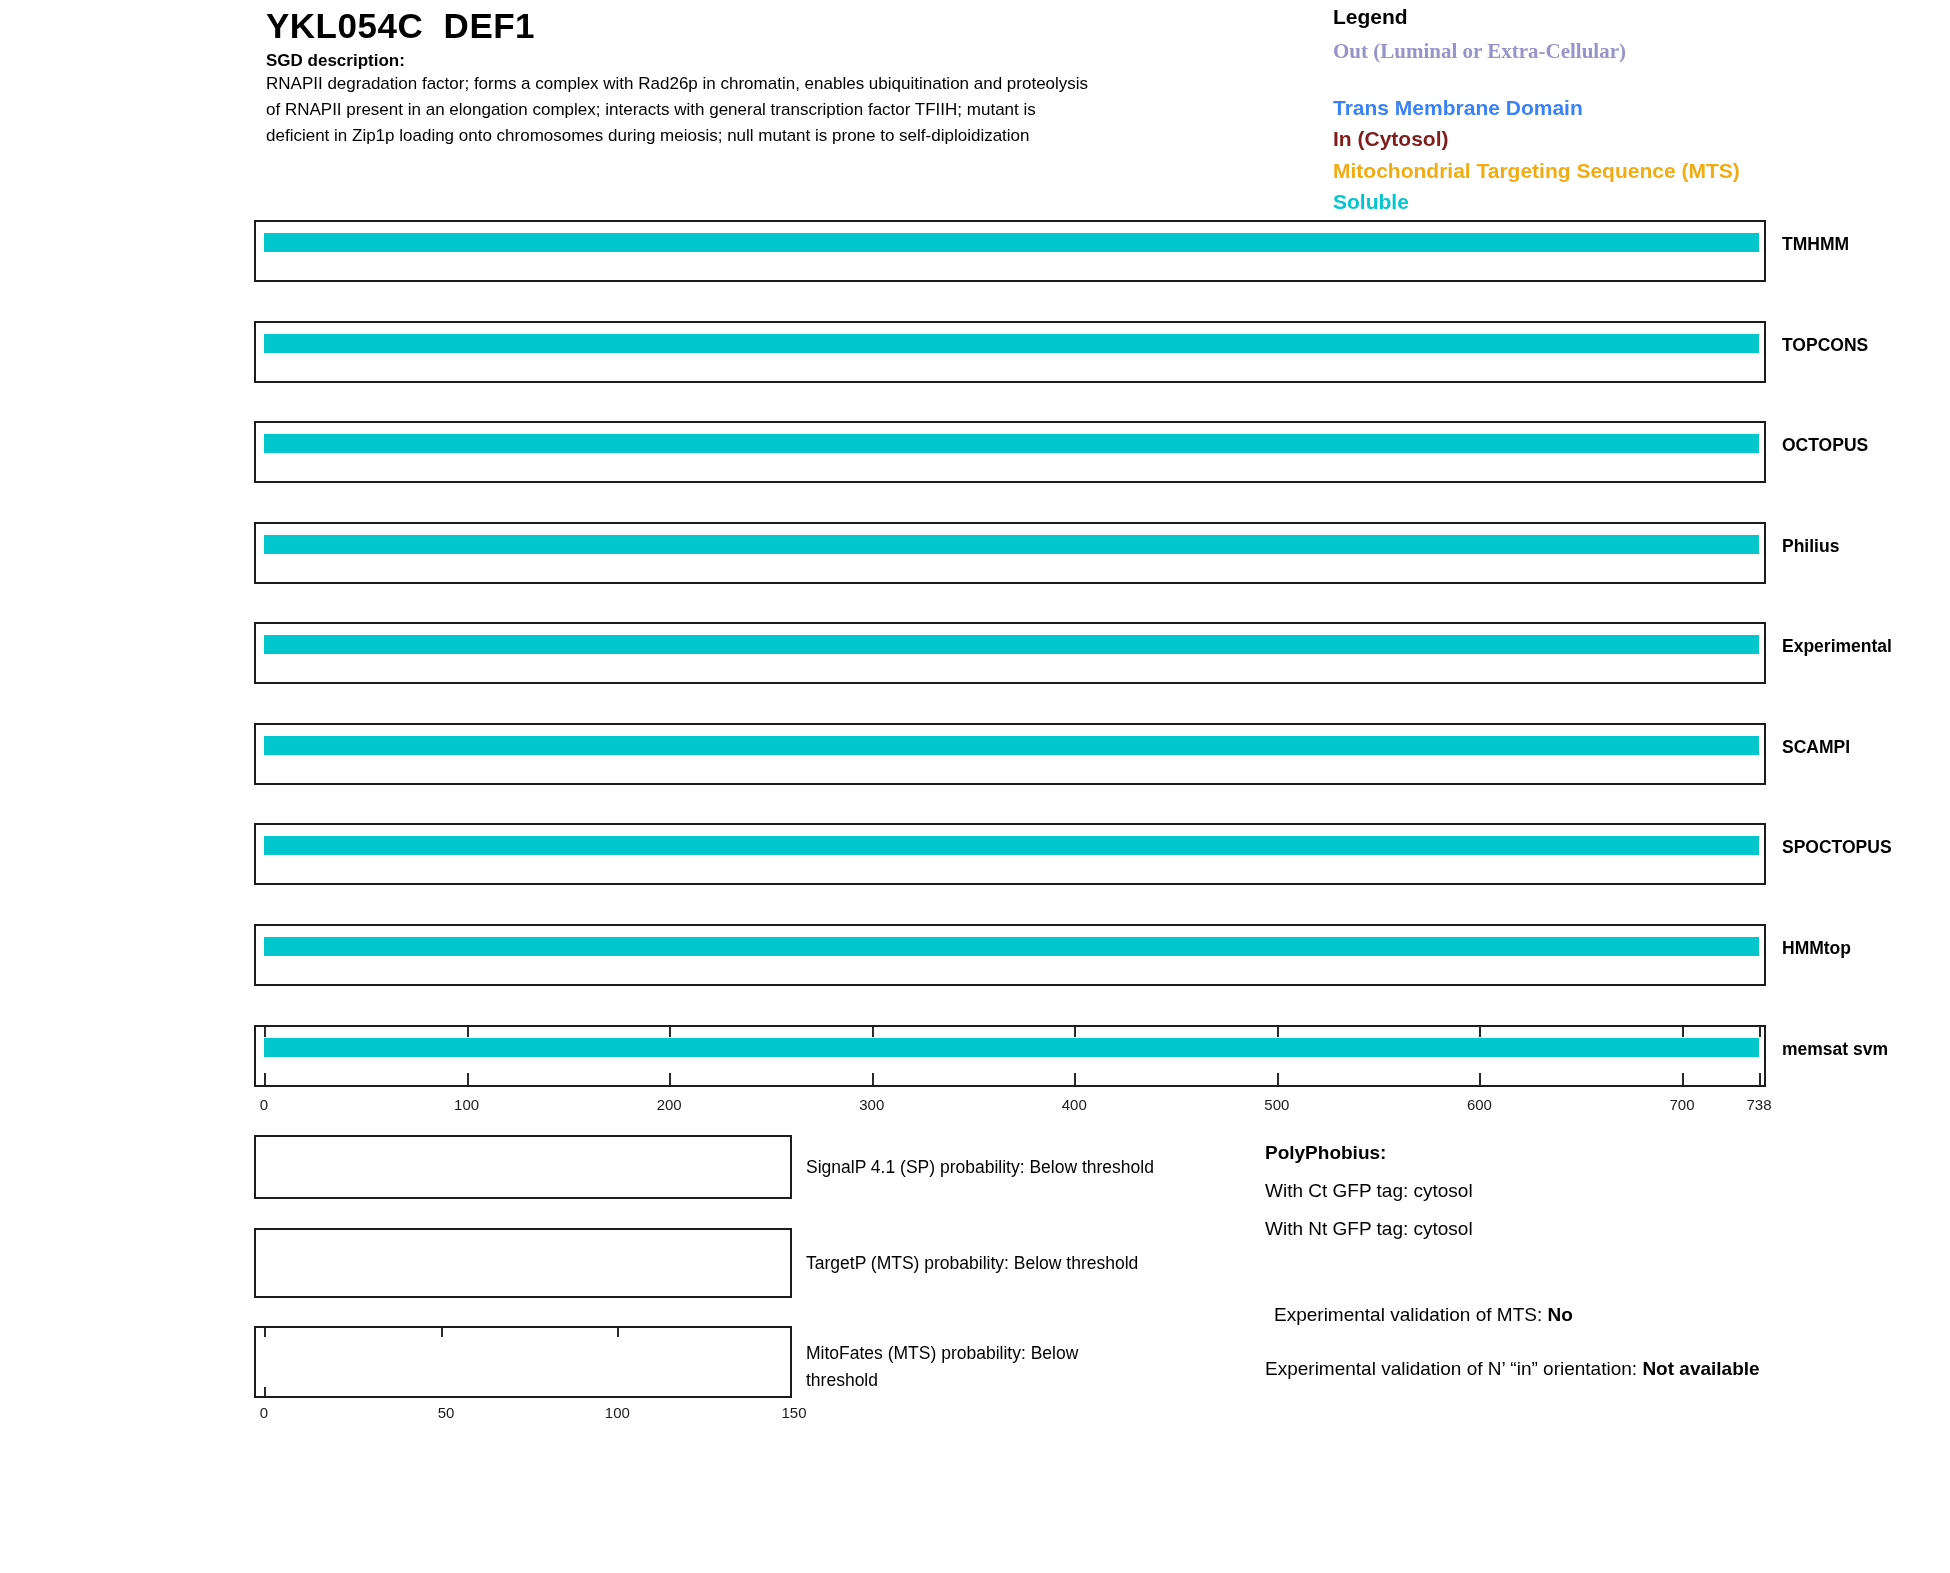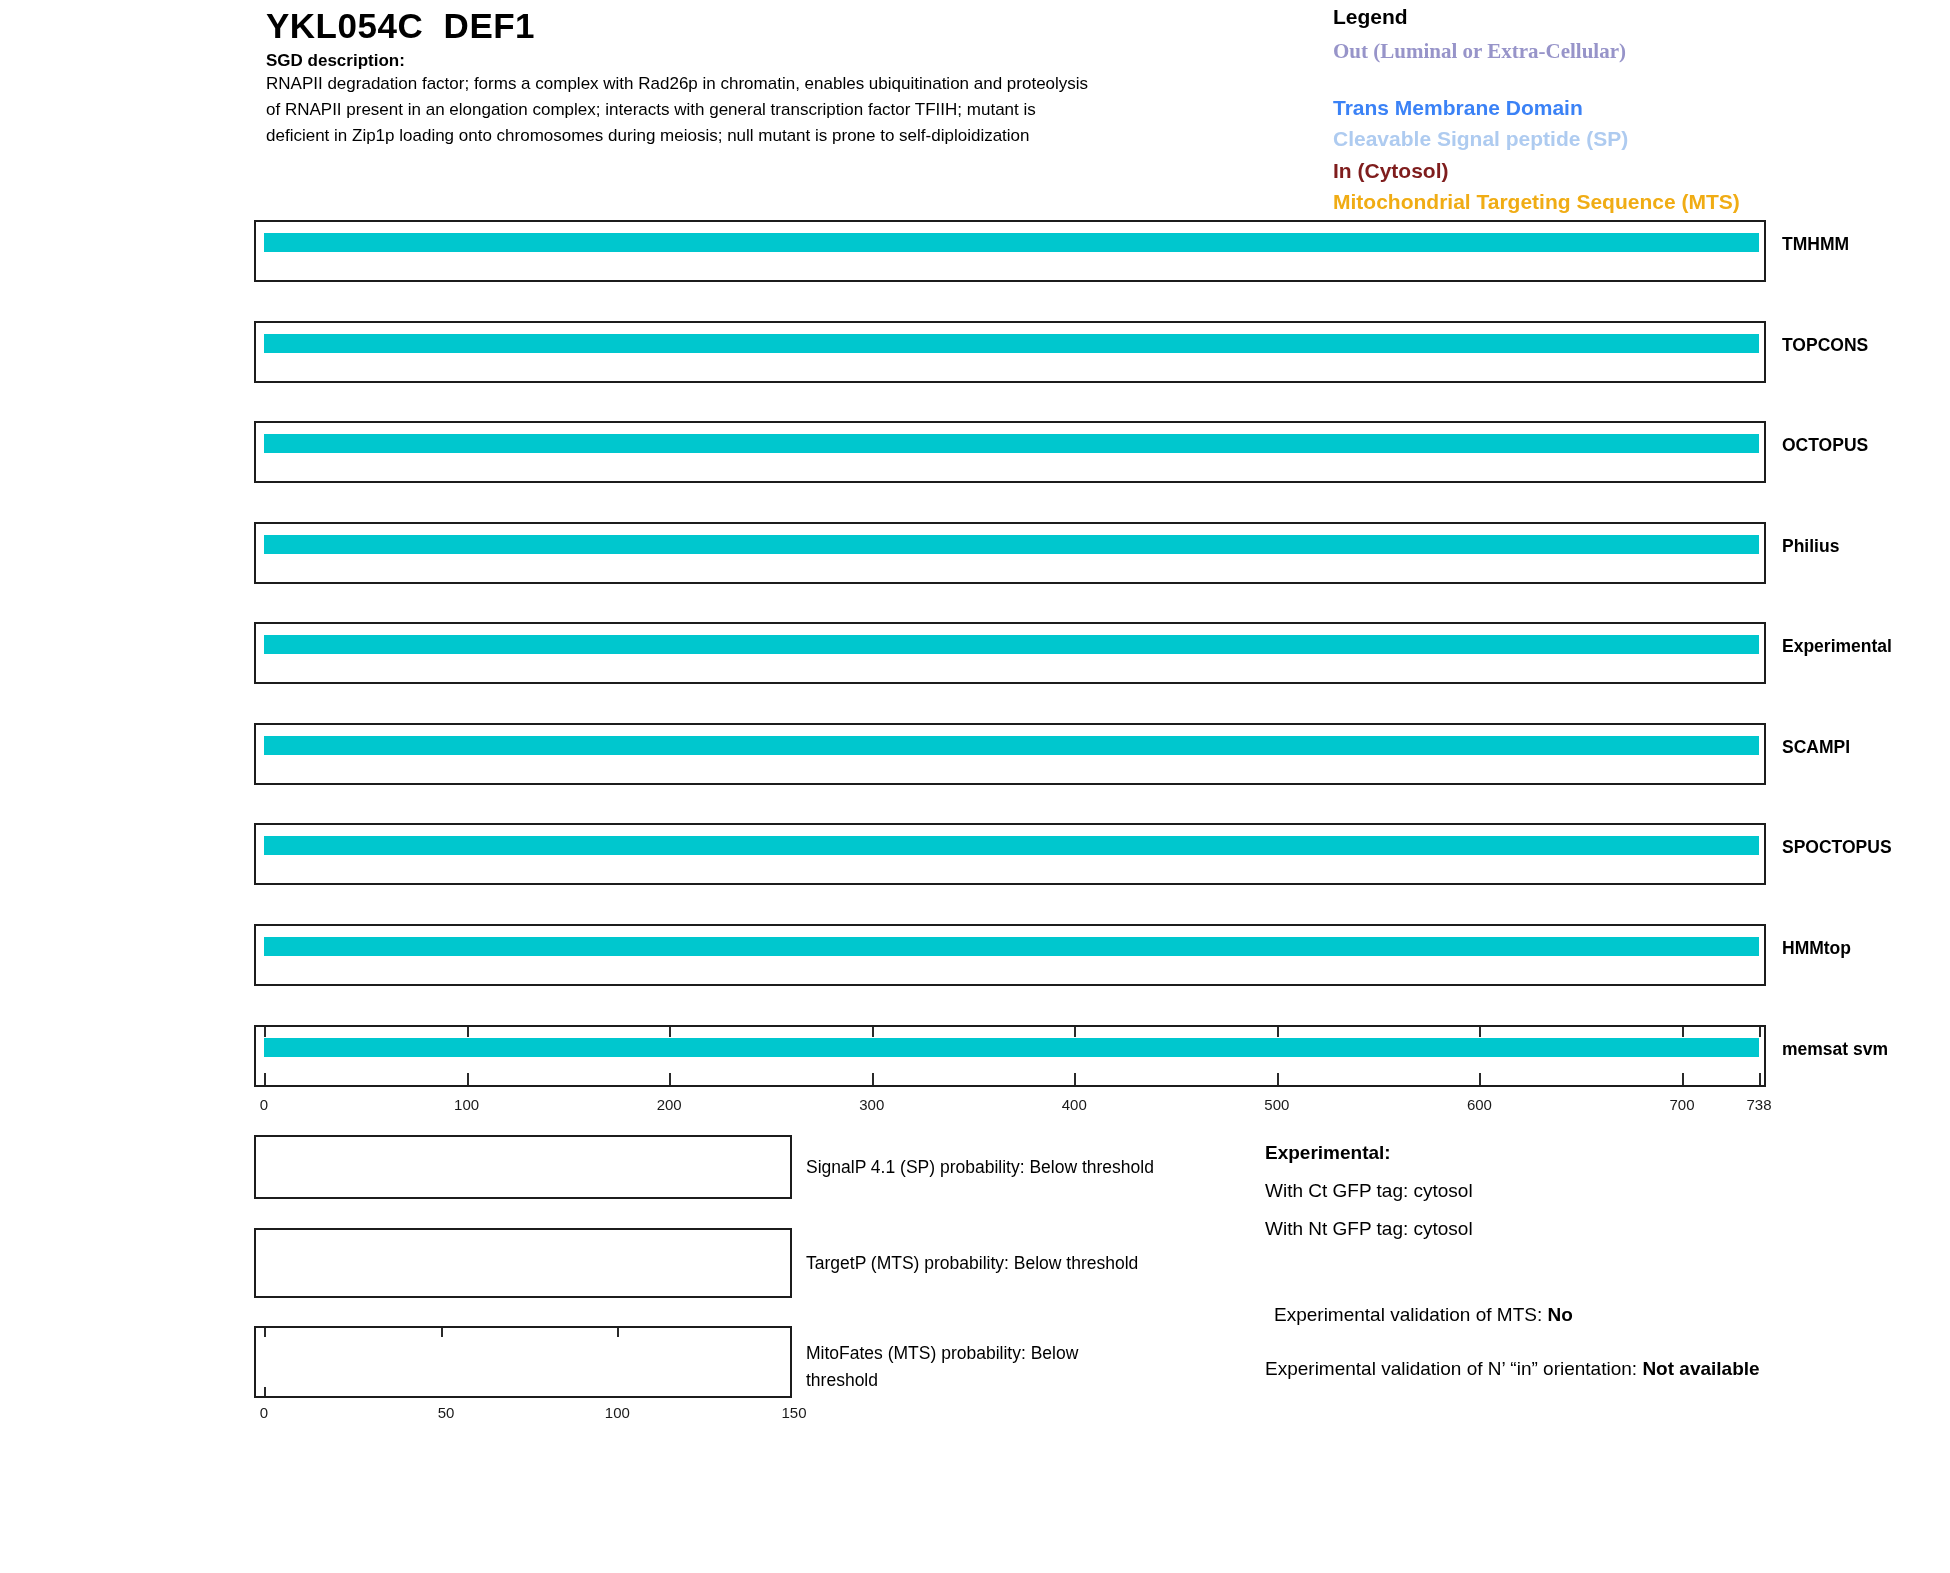--- a/index.html
+++ b/index.html
@@ -34,21 +34,20 @@
   <div class="abs figure-title">YKL054C  DEF1</div>
   <div class="abs sgd-label">SGD description:</div>
   <div class="abs sgd-desc">RNAPII degradation factor; forms a complex with Rad26p in chromatin, enables ubiquitination and proteolysis
 of RNAPII present in an elongation complex; interacts with general transcription factor TFIIH; mutant is
 deficient in Zip1p loading onto chromosomes during meiosis; null mutant is prone to self-diploidization</div>
 
   <div class="abs legend-title">Legend</div>
   <div class="abs legend-items">
       <div class="legend-item" style="color: rgb(151, 148, 201); font-family: Liberation Serif, serif;">Out (Luminal or Extra-Cellular)</div>
       <div class="legend-item" style="color: #3b82f6; margin-top: 24px;">Trans Membrane Domain</div>
-      <div class="legend-item" style="color: rgb(174, 203, 240);">Cleavable Signal peptide (SP)</div>
       <div class="legend-item" style="color: #7f1d1d;">In (Cytosol)</div>
       <div class="legend-item" style="color: rgb(240, 172, 20);">Mitochondrial Targeting Sequence (MTS)</div>
       <div class="legend-item" style="color: rgb(0, 199, 206);">Soluble</div>
     </div>
 
   <div id="tracks">
       <div class="abs track-box" style="top: 220px;">
         <div class="track-bar" style="left: 8px; width: 1495px; background: rgb(0, 199, 206);"></div>
       </div>
       <div class="abs track-label" style="top: 234px;">TMHMM</div>
@@ -125,19 +124,19 @@
         <div class="tick" style="left: 8px; bottom: 0px; height: 9px;"></div>
       </div>
       <div class="abs axis-num" style="left: 264px; top: 1404px;">0</div>
       <div class="abs axis-num" style="left: 446px; top: 1404px;">50</div>
       <div class="abs axis-num" style="left: 617.333px; top: 1404px;">100</div>
       <div class="abs axis-num" style="left: 794px; top: 1404px;">150</div>
       <div class="abs sub-label" style="top: 1340px;">MitoFates (MTS) probability: Below
 threshold</div>
     </div>
 
-  <div class="abs loc loc-heading" style="left:1265px; top:1142px;">Experimental:</div>
+  <div class="abs loc loc-heading" style="left:1265px; top:1142px;">PolyPhobius:</div>
   <div class="abs loc" style="left:1265px; top:1180px;">With Ct GFP tag: cytosol</div>
   <div class="abs loc" style="left:1265px; top:1218px;">With Nt GFP tag: cytosol</div>
   <div class="abs loc" style="left:1274px; top:1304px;"><span>Experimental validation of MTS: </span><span class="b">No</span></div>
   <div class="abs loc loc-wrap" style="left:1265px; top:1352px;"><span>Experimental validation of N’ “in” orientation: </span><span class="b">Not available</span></div>
 
 </div>
 
 </body></html>

